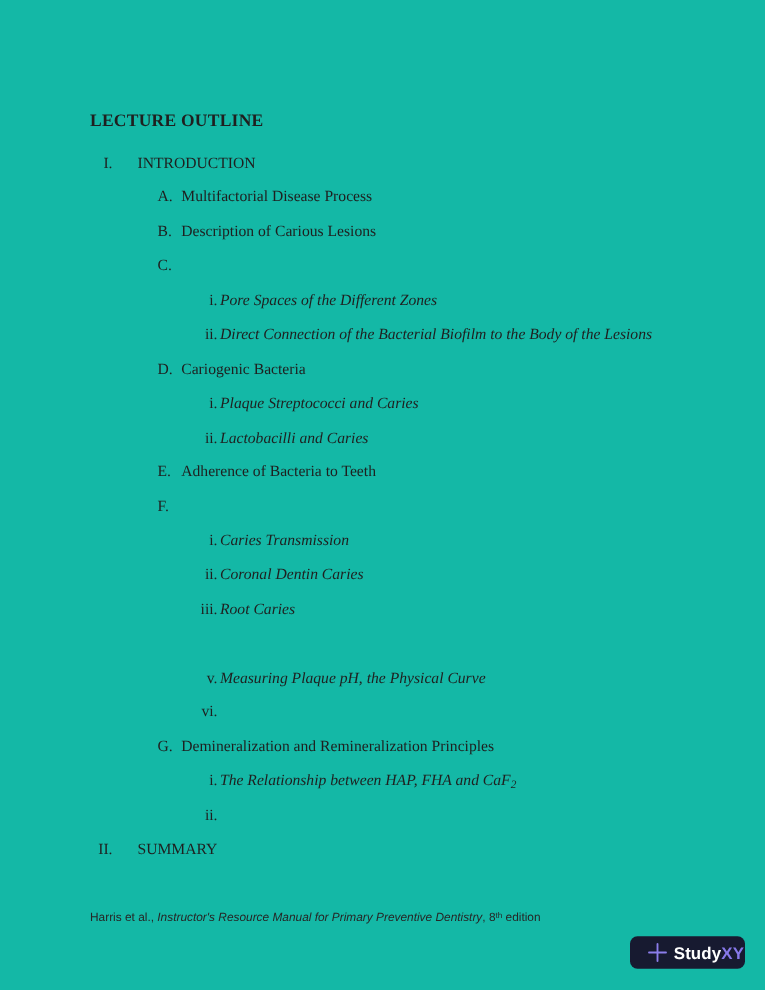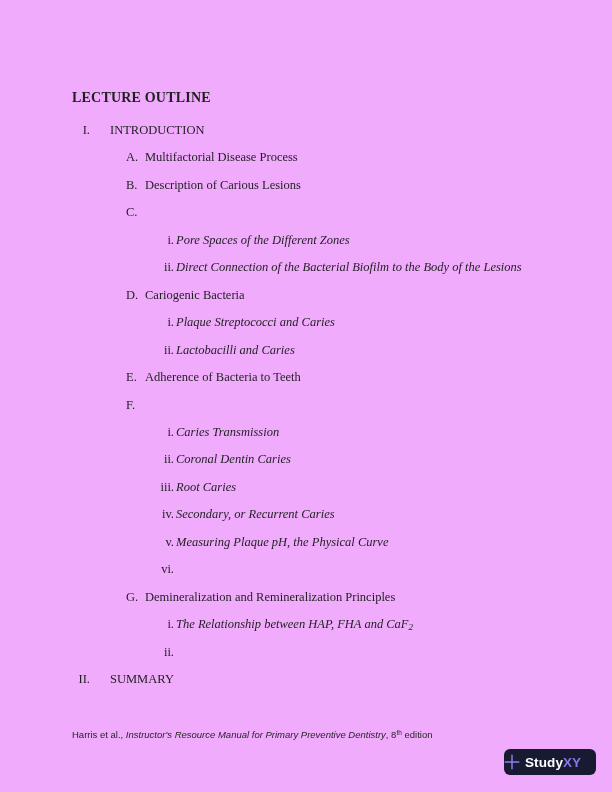--- a/index.html
+++ b/index.html
@@ -4,21 +4,21 @@
 <style>
   html, body {
     margin: 0;
     padding: 0;
     background: #ffffff;
   }
   #page {
     position: relative;
     width: 612px;
     height: 792px;
-    background: #f0abfc;
+    background: #14b8a6;
     overflow: hidden;
     font-family: "Liberation Serif", serif;
     color: #1f1f1f;
   }
   #heading {
     position: absolute;
     left: 72px;
     top: 91px;
     font-size: 14px;
     line-height: 14px;
@@ -75,21 +75,21 @@
     position: absolute;
     left: 504px;
     top: 749px;
     width: 92px;
     height: 26px;
     background: #171a30;
     border-radius: 6px;
     display: flex;
     align-items: center;
     box-sizing: border-box;
-    padding-left: 0;
+    padding-left: 14px;
     font-family: "Liberation Sans", sans-serif;
   }
   #logo-badge .plus-wrap {
     width: 16px;
     height: 16px;
     display: flex;
     align-items: center;
     justify-content: center;
     margin-right: 5px;
   }
@@ -156,24 +156,20 @@
       <span class="num">i.</span>
       <span class="txt">Caries Transmission</span>
     </div>
       <div class="row lvl3" style="top: 452.4px;">
       <span class="num">ii.</span>
       <span class="txt">Coronal Dentin Caries</span>
     </div>
       <div class="row lvl3" style="top: 479.85px;">
       <span class="num">iii.</span>
       <span class="txt">Root Caries</span>
-    </div>
-      <div class="row lvl3" style="top: 507.3px;">
-      <span class="num">iv.</span>
-      <span class="txt">Secondary, or Recurrent Caries</span>
     </div>
       <div class="row lvl3" style="top: 534.75px;">
       <span class="num">v.</span>
       <span class="txt">Measuring Plaque pH, the Physical Curve</span>
     </div>
       <div class="row lvl3" style="top: 562.2px;">
       <span class="num">vi.</span>
     </div>
       <div class="row lvl2" style="top: 589.65px;">
       <span class="num">G.</span>

